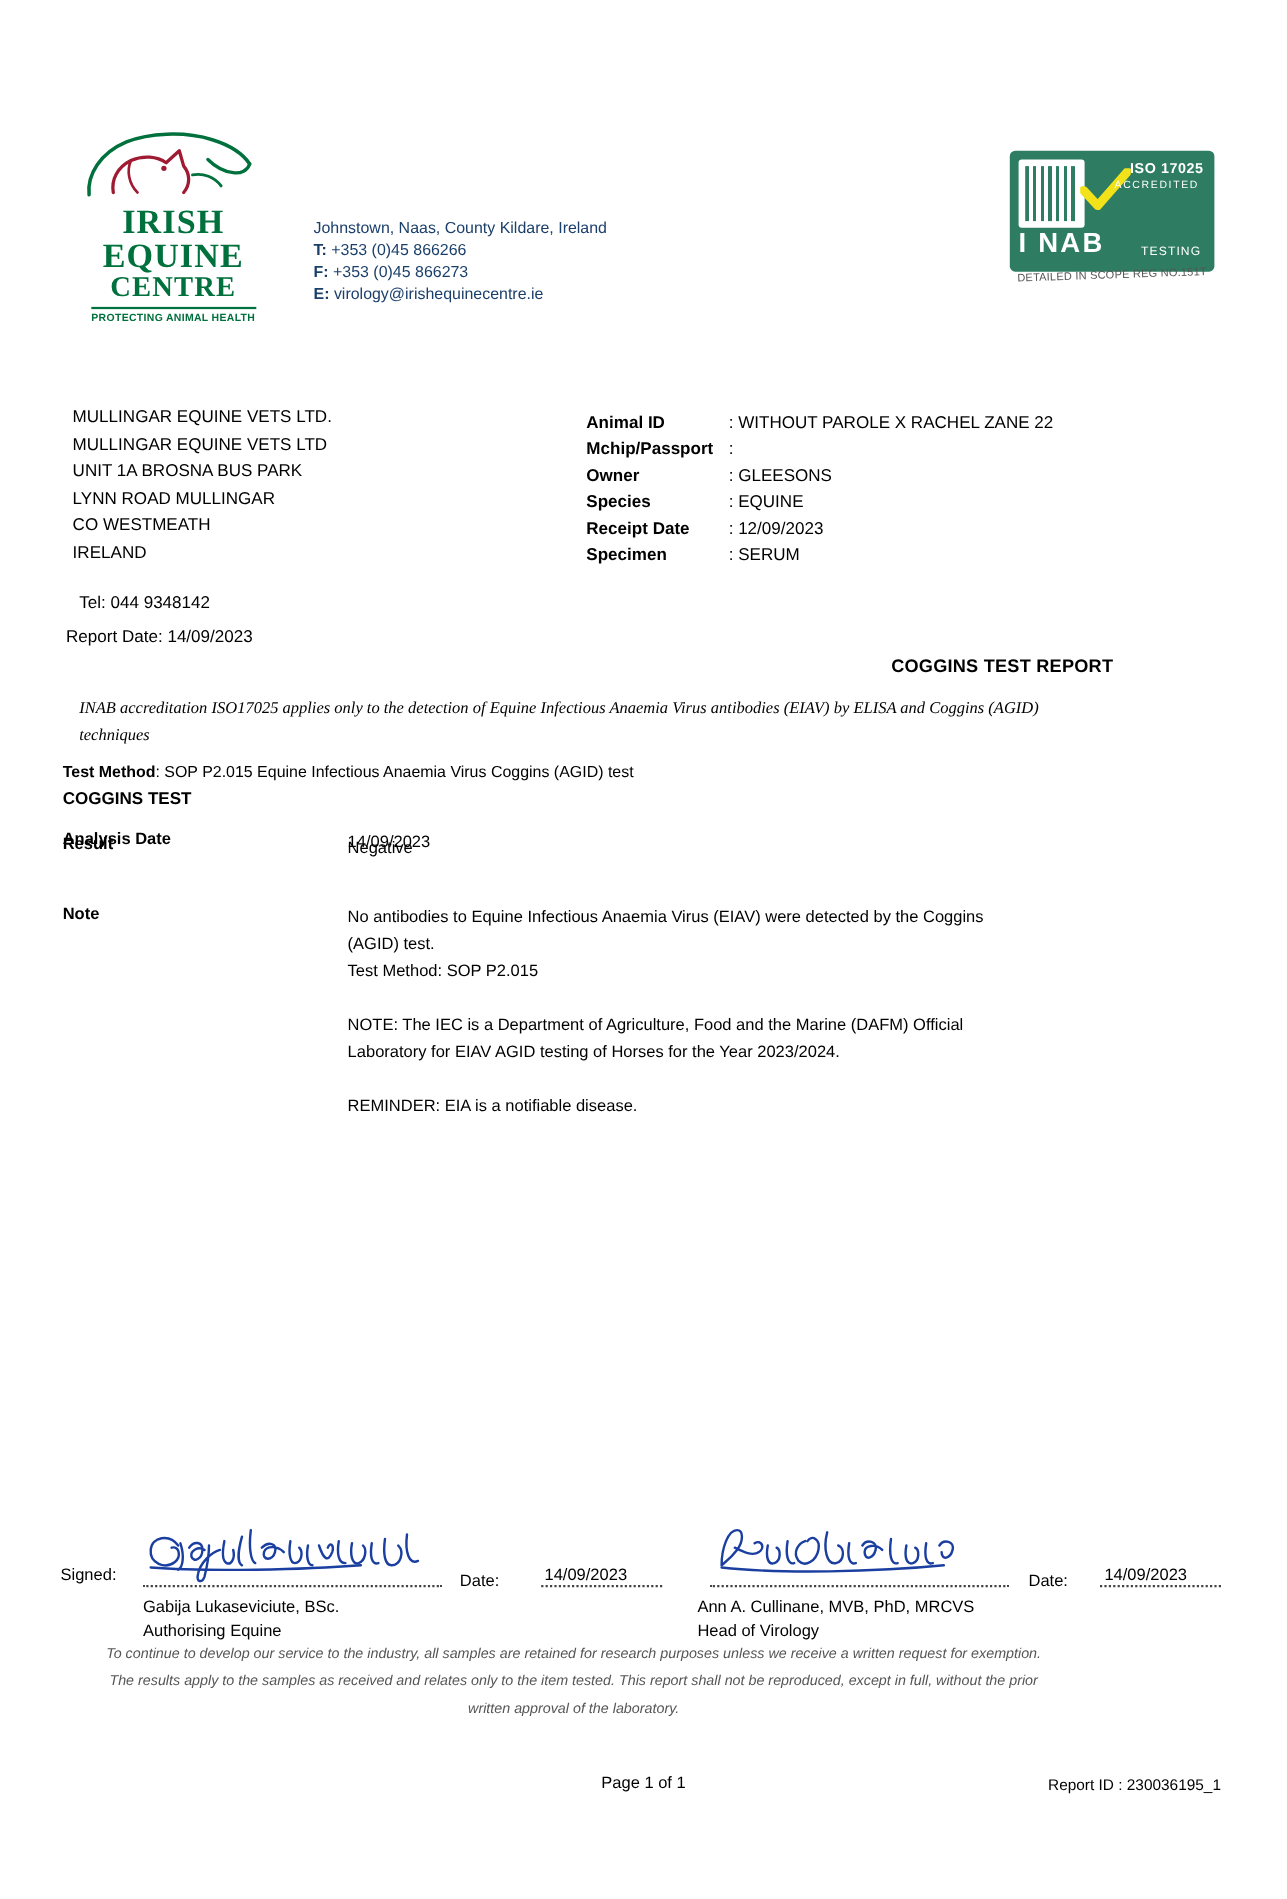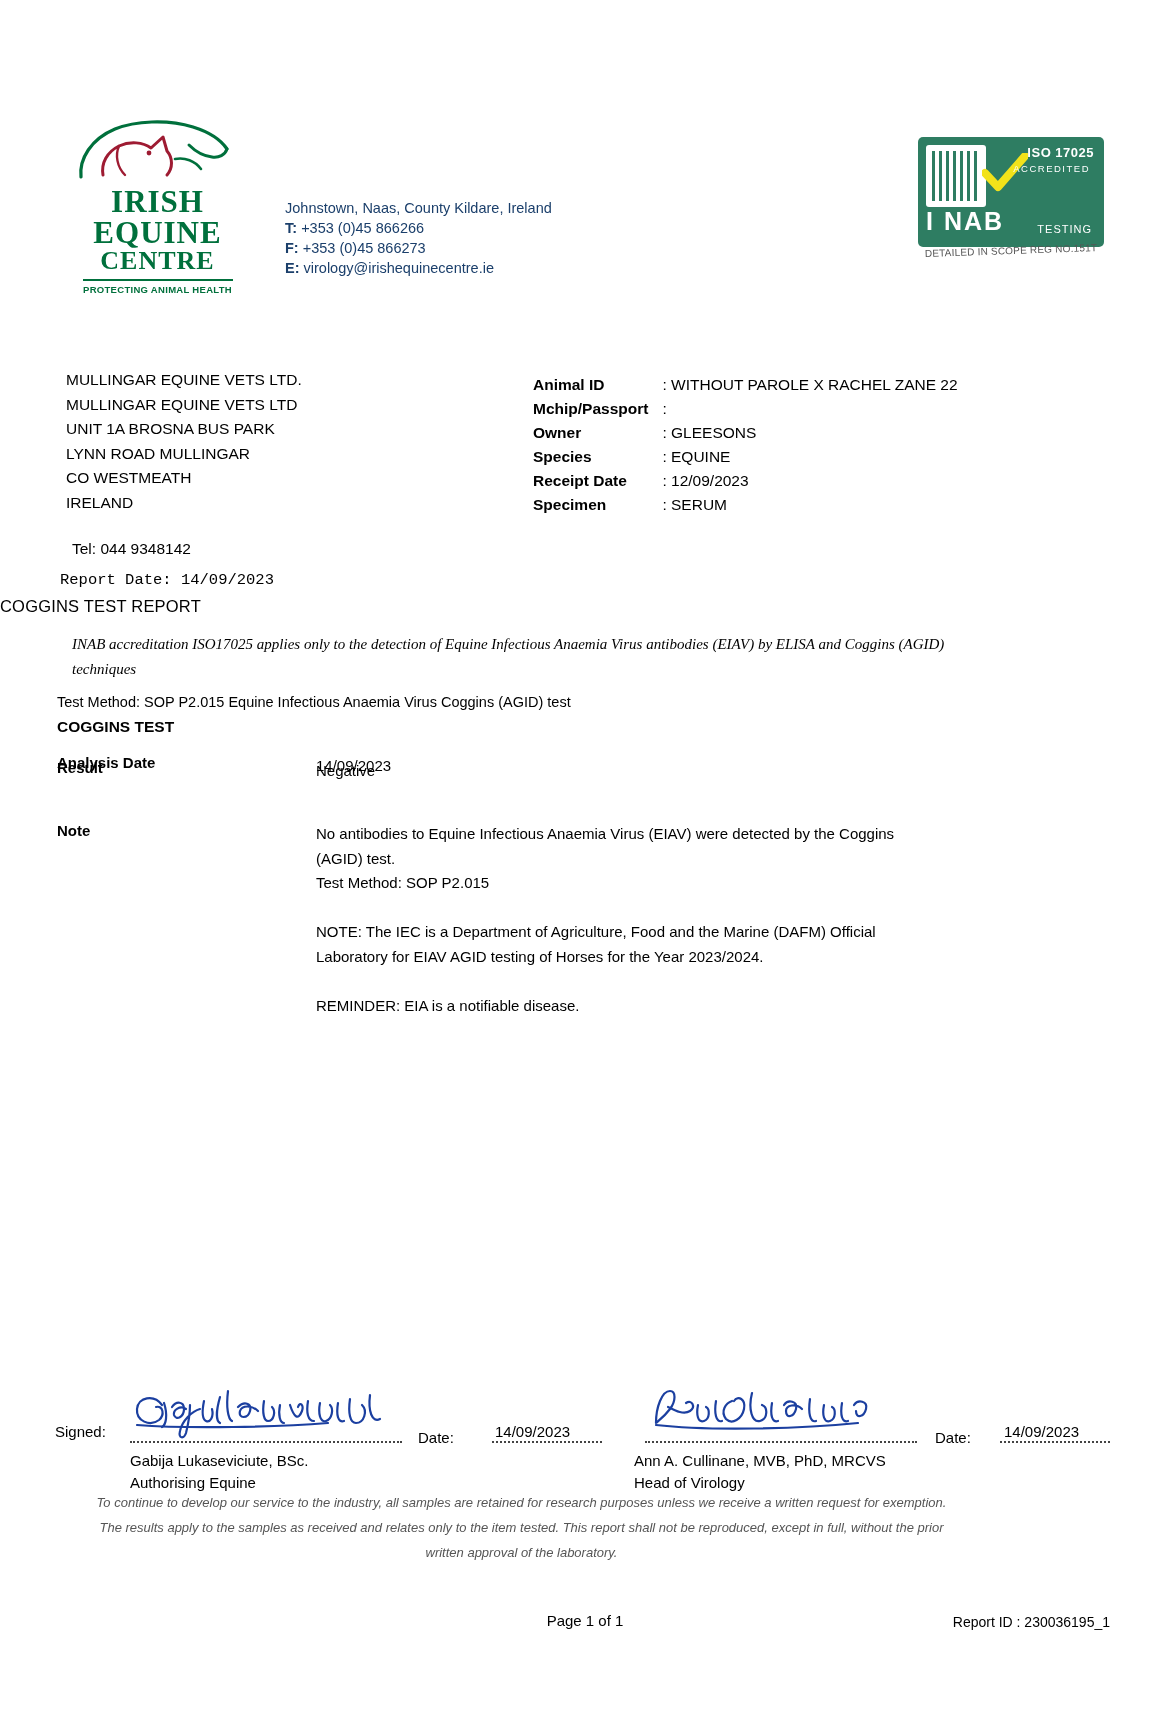--- a/index.html
+++ b/index.html
@@ -158,59 +158,58 @@
   }
   .addr-tel {
     position: absolute;
     left: 72px; top: 540px;
     font-size: 15.5px;
   }
   .report-date {
     position: absolute;
     left: 60px; top: 571px;
     font-size: 15.5px;
-    font-family: Liberation Mono, monospace;
   }
 
   .details {
     position: absolute;
     left: 533px; top: 373px;
     font-size: 15.5px;
     line-height: 24px;
   }
   .details table { border-collapse: collapse; }
   .details td { padding: 0; vertical-align: top; font-size: 15.5px; line-height: 24px;}
   .details td.k { font-weight: bold; padding-right: 14px; white-space: nowrap; }
   .details td.v { white-space: nowrap; }
 
   
   .doc-title {
     position: absolute;
     left: 0; top: 597px;
     width: 1012px;
-    text-align: left;
+    text-align: right;
     font-size: 16.5px;
-    font-weight: normal;
+    font-weight: bold;
     letter-spacing: 0.2px;
   }
   .accred-note {
     position: absolute;
     left: 72px; top: 632px;
     width: 900px;
     font-size: 15px;
     font-style: italic;
     line-height: 25px;
     font-family: Liberation Serif, serif;
   }
   .test-method {
     position: absolute;
     left: 57px; top: 694px;
     font-size: 14.5px;
   }
-  .test-method b { font-weight: normal; }
+  .test-method b { font-weight: bold; }
   .coggins-head {
     position: absolute;
     left: 57px; top: 718px;
     font-size: 15.5px;
     font-weight: bold;
   }
 
   .row-label {
     position: absolute;
     left: 57px;

